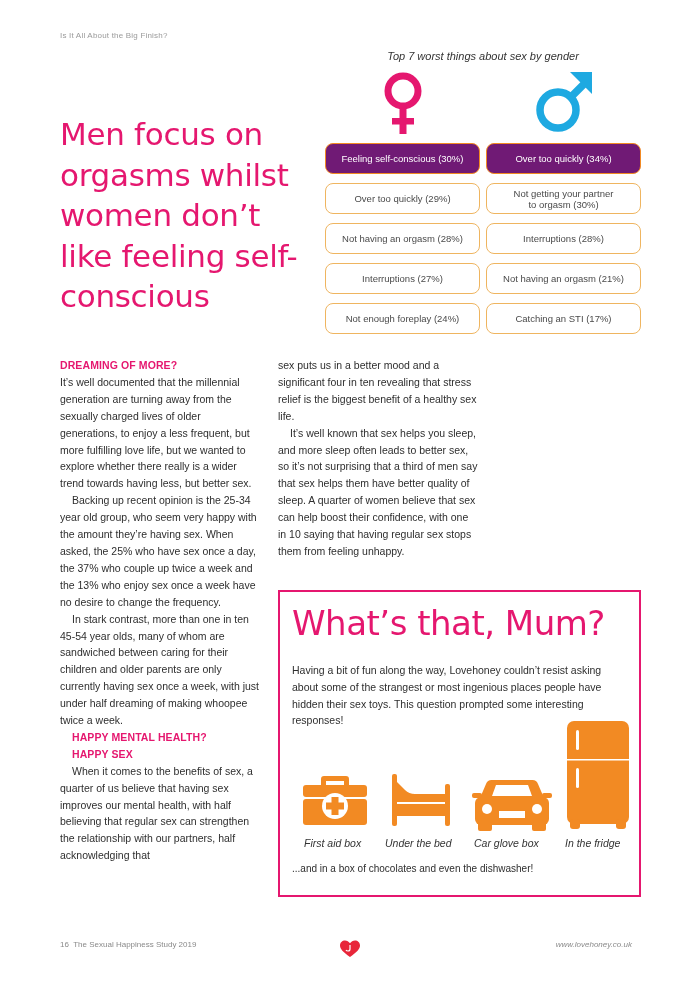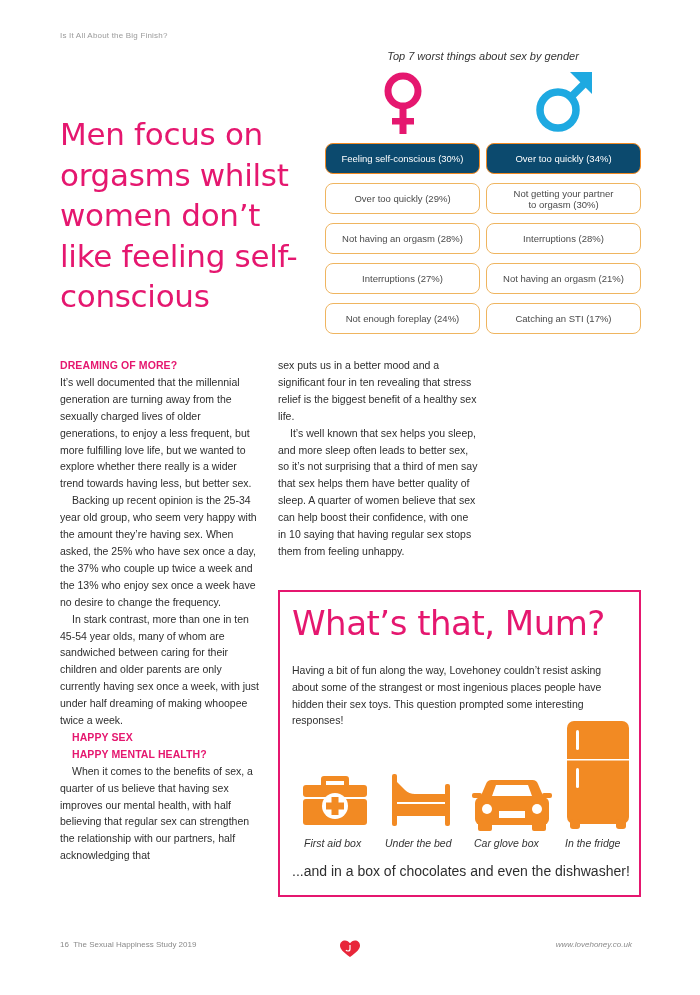--- a/index.html
+++ b/index.html
@@ -30,21 +30,21 @@
     .col { position: absolute; top: 143px; width: 155px; }
     .col-female { left: 325px; }
     .col-male { left: 486px; }
 
     .pill {
       height: 31px; margin-bottom: 9px; border-radius: 8px;
       border: 1.2px solid #efb560; background: #fff;
       display: flex; align-items: center; justify-content: center; text-align: center;
       font-size: 9.5px; color: #4a4a4a; line-height: 11px; padding: 0 6px;
     }
-    .pill.top { background: #0c4a6e; border-color: #f28a23; color: #ffffff; }
+    .pill.top { background: #701a75; border-color: #f28a23; color: #ffffff; }
 
     .body-col {
       position: absolute; width: 200px;
       font-size: 10.5px; line-height: 16.9px; color: #2e2e2e;
     }
     .col-left { left: 60px; top: 357px; }
     .col-right { left: 278px; top: 357px; }
     .body-col p { text-indent: 12px; }
     .body-col p.noindent { text-indent: 0; }
     .subhead { color: #e5176f; font-weight: bold; font-size: 10.5px; letter-spacing: 0.1px; }
@@ -62,21 +62,21 @@
     .mum-intro {
       position: absolute; left: 12px; top: 70px; width: 330px;
       font-size: 10.5px; line-height: 16.8px; color: #2e2e2e;
     }
     .hide-item { position: absolute; }
     .hide-label {
       position: absolute; font-size: 10.5px; font-style: italic; color: #333; white-space: nowrap;
     }
     .mum-footer {
       position: absolute; left: 12px; top: 271px;
-      font-size: 14px; color: #2e2e2e; text-align: center;
+      font-size: 10px; color: #2e2e2e; text-align: center;
     }
 
     .footer-left { position: absolute; left: 60px; top: 940px; font-size: 8px; color: #8a8a8a; }
     .footer-right { position: absolute; right: 68px; top: 940px; font-size: 8px; color: #8a8a8a; font-style: italic; }
     .heart-logo { position: absolute; left: 340px; top: 940px; }
   </style>
 </head>
 <body>
 
 <div class="running-head">Is It All About the Big Finish?</div>
@@ -113,22 +113,22 @@
   <div class="pill">Interruptions (28%)</div>
   <div class="pill">Not having an orgasm (21%)</div>
   <div class="pill">Catching an STI (17%)</div>
 </div>
 
 <div class="body-col col-left">
   <div class="subhead">DREAMING OF MORE?</div>
   <p class="noindent">It’s well documented that the millennial generation are turning away from the sexually charged lives of older generations, to enjoy a less frequent, but more fulfilling love life, but we wanted to explore whether there really is a wider trend towards having less, but better sex.</p>
   <p>Backing up recent opinion is the 25-34 year old group, who seem very happy with the amount they’re having sex. When asked, the 25% who have sex once a day, the 37% who couple up twice a week and the 13% who enjoy sex once a week have no desire to change the frequency.</p>
   <p>In stark contrast, more than one in ten 45-54 year olds, many of whom are sandwiched between caring for their children and older parents are only currently having sex once a week, with just under half dreaming of making whoopee twice a week.</p>
+  <div class="subhead indent">HAPPY MENTAL HEALTH?</div>
   <div class="subhead indent">HAPPY SEX</div>
-  <div class="subhead indent">HAPPY MENTAL HEALTH?</div>
   <p id="p4">When it comes to the benefits of sex, a quarter of us believe that having sex improves our mental health, with half believing that regular sex can strengthen the relationship with our partners, half acknowledging that</p>
 </div>
 
 <div class="body-col col-right">
   <p class="noindent" id="p4b">sex puts us in a better mood and a significant four in ten revealing that stress relief is the biggest benefit of a healthy sex life.</p>
   <p>It’s well known that sex helps you sleep, and more sleep often leads to better sex, so it’s not surprising that a third of men say that sex helps them have better quality of sleep. A quarter of women believe that sex can help boost their confidence, with one in 10 saying that having regular sex stops them from feeling unhappy.</p>
 </div>
 
 <div class="mum-box">
   <div class="mum-title">What’s that, Mum?</div>

